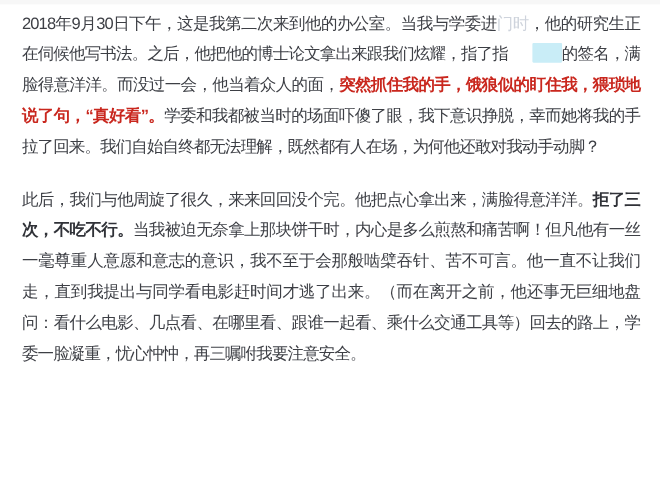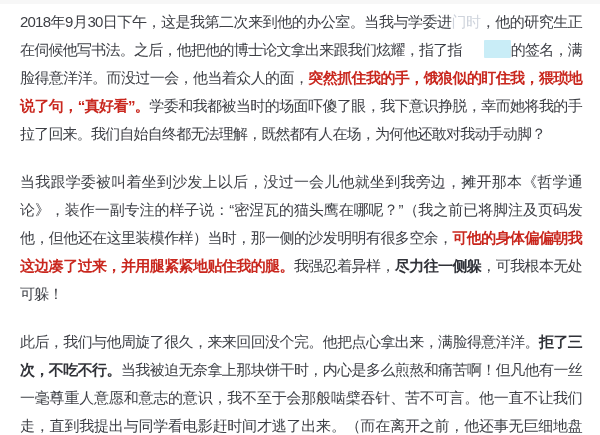--- a/index.html
+++ b/index.html
@@ -62,16 +62,15 @@
     border-radius: 1px;
     vertical-align: -3px;
   }
 </style>
 </head>
 <body>
 
 <div class="page">
   <div class="article">
       <p><span class="seg-normal">2018年9月30日下午，这是我第二次来到他的办公室。当我与学委进</span><span class="seg-erased">门时</span><span class="seg-normal">，他的研究生正在伺候他写书法。之后，他把他的博士论文拿出来跟我们炫耀，指了指</span><span class="censor-gap"></span><span class="censor-box"></span><span class="seg-normal">的签名，满脸得意洋洋。而没过一会，他当着众人的面，</span><span class="seg-red">突然抓住我的手，饿狼似的盯住我，猥琐地说了句，“真好看”。</span><span class="seg-normal">学委和我都被当时的场面吓傻了眼，我下意识挣脱，幸而她将我的手拉了回来。我们自始自终都无法理解，既然都有人在场，为何他还敢对我动手动脚？</span></p>
-      <p><span class="seg-normal">当我跟学委被叫着坐到沙发上以后，没过一会儿他就坐到我旁边，摊开那本《哲学通论》，装作一副专注的样子说：“密涅瓦的猫头鹰在哪呢？”（我之前已将脚注及页码发他，但他还在这里装模作样）当时，那一侧的沙发明明有很多空余，</span><span class="seg-red">可他的身体偏偏朝我这边凑了过来，并用腿紧紧地贴住我的腿。</span><span class="seg-normal">我强忍着异样，</span><span class="seg-bold">尽力往一侧躲</span><span class="seg-normal">，可我根本无处可躲！</span></p>
       <p><span class="seg-normal">此后，我们与他周旋了很久，来来回回没个完。他把点心拿出来，满脸得意洋洋。</span><span class="seg-bold">拒了三次，不吃不行。</span><span class="seg-normal">当我被迫无奈拿上那块饼干时，内心是多么煎熬和痛苦啊！但凡他有一丝一毫尊重人意愿和意志的意识，我不至于会那般啮檗吞针、苦不可言。他一直不让我们走，直到我提出与同学看电影赶时间才逃了出来。（而在离开之前，他还事无巨细地盘问：看什么电影、几点看、在哪里看、跟谁一起看、乘什么交通工具等）回去的路上，学委一脸凝重，忧心忡忡，再三嘱咐我要注意安全。</span></p>
     </div>
 </div>
 
 </body></html>

